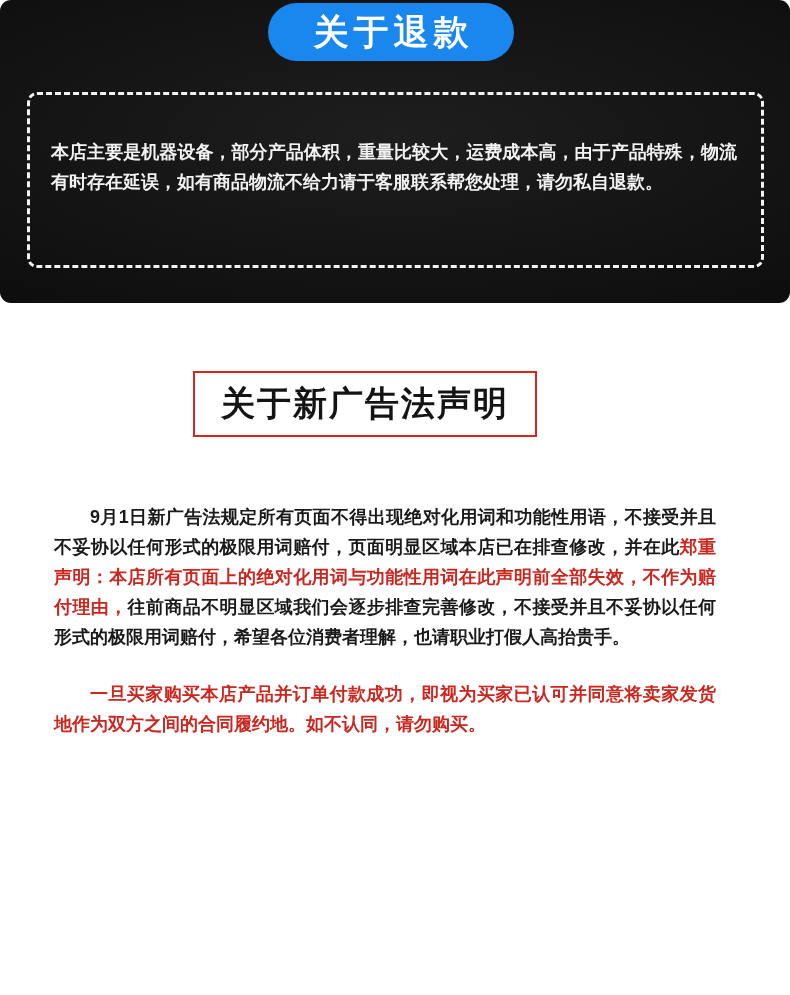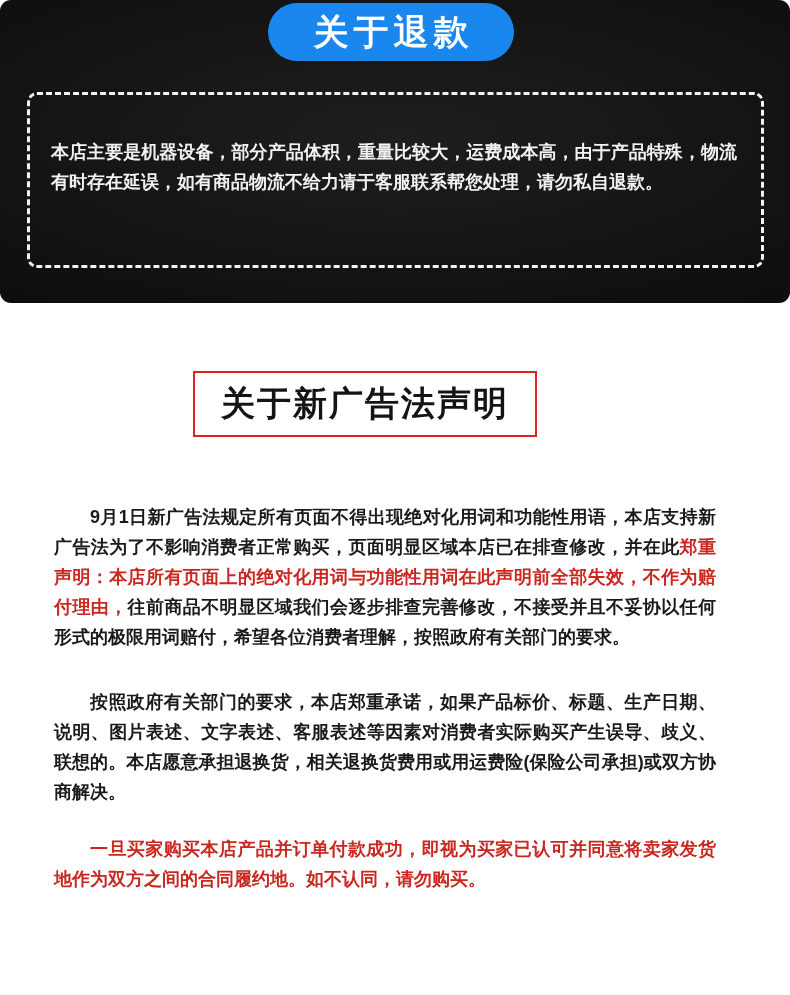--- a/index.html
+++ b/index.html
@@ -68,16 +68,15 @@
 <body>
 
 <div class="refund-section">
   <div class="refund-title">关于退款</div>
   <div class="refund-notice">本店主要是机器设备，部分产品体积，重量比较大，运费成本高，由于产品特殊，物流有时存在延误，如有商品物流不给力请于客服联系帮您处理，请勿私自退款。</div>
 </div>
 
 <div class="law-title">关于新广告法声明</div>
 
 <div class="law-body">
-  <p class="p1"><span>9月1日新广告法规定所有页面不得出现绝对化用词和功能性用语，本店支持新广告法为了不影响消费者正常购买，页面明显区域本店已在排查修改，并在此</span><span class="red-text">郑重声明：本店所有页面上的绝对化用词与功能性用词在此声明前全部失效，不作为赔付理由，</span><span>往前商品不明显区域我们会逐步排查完善修改，不接受并且不妥协以任何形式的极限用词赔付，希望各位消费者理解，按照政府有关部门的要求。</span></p>
-  <p class="p2">按照政府有关部门的要求，本店郑重承诺，如果产品标价、标题、生产日期、说明、图片表述、文字表述、客服表述等因素对消费者实际购买产生误导、歧义、联想的。本店愿意承担退换货，相关退换货费用或用运费险(保险公司承担)或双方协商解决。</p>
+  <p class="p1"><span>9月1日新广告法规定所有页面不得出现绝对化用词和功能性用语，不接受并且不妥协以任何形式的极限用词赔付，页面明显区域本店已在排查修改，并在此</span><span class="red-text">郑重声明：本店所有页面上的绝对化用词与功能性用词在此声明前全部失效，不作为赔付理由，</span><span>往前商品不明显区域我们会逐步排查完善修改，不接受并且不妥协以任何形式的极限用词赔付，希望各位消费者理解，也请职业打假人高抬贵手。</span></p>
   <p class="p3 red-text">一旦买家购买本店产品并订单付款成功，即视为买家已认可并同意将卖家发货地作为双方之间的合同履约地。如不认同，请勿购买。</p>
 </div>
 
 </body></html>

